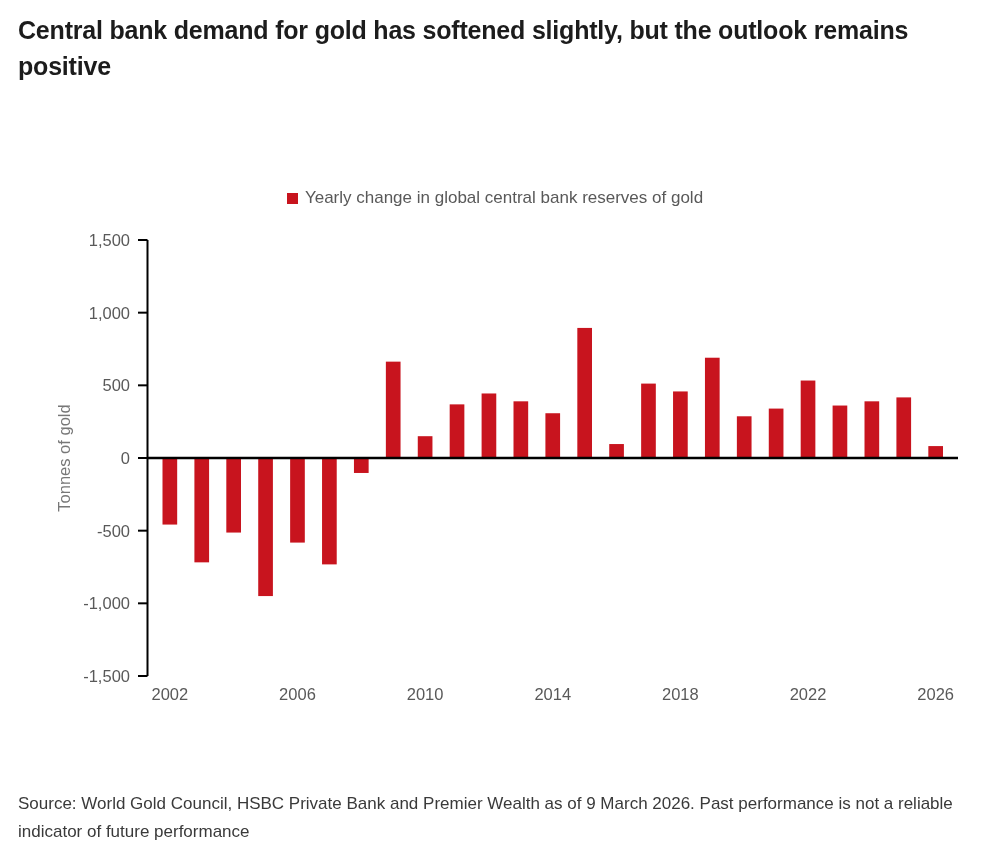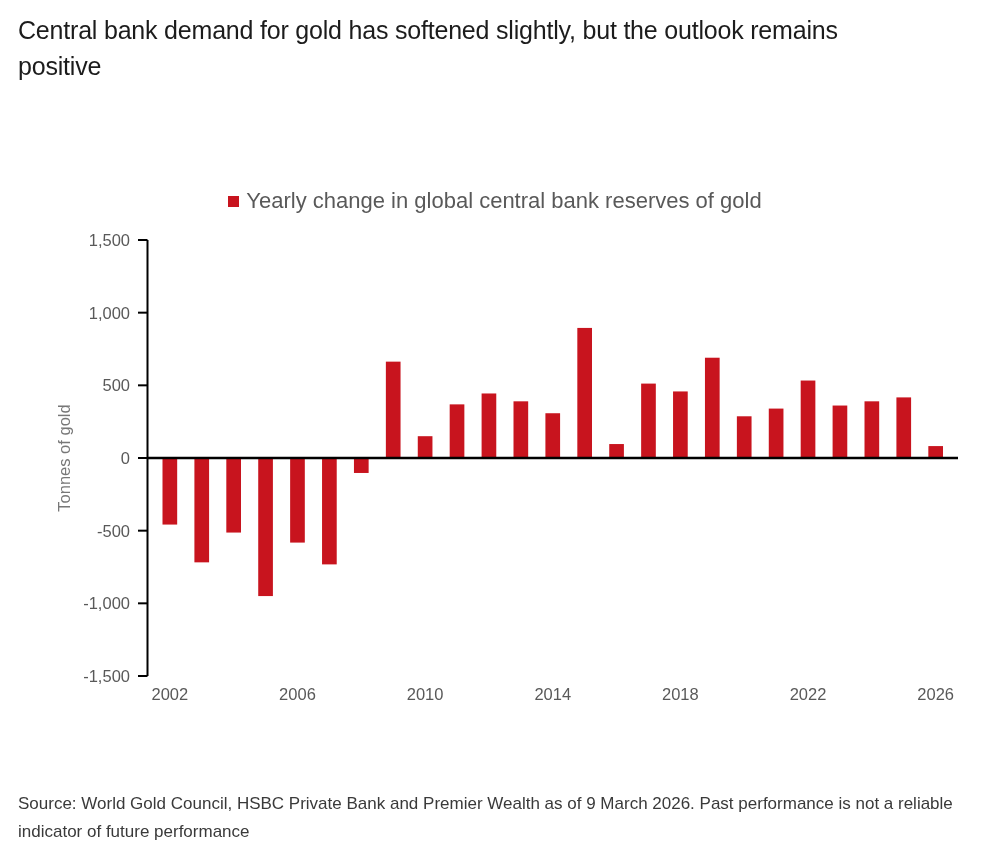--- a/index.html
+++ b/index.html
@@ -16,21 +16,21 @@
     position: relative;
   }
 
   
   #chart-title {
     position: absolute;
     left: 18px;
     top: 12px;
     width: 900px;
     font-size: 25px;
-    font-weight: normal;
+    font-weight: bold;
     line-height: 1.45;
     color: #1c1c1c;
     letter-spacing: -0.2px;
   }
 
   
   #legend {
     position: absolute;
     left: 0;
     top: 188px;
@@ -43,21 +43,21 @@
     display: flex;
     align-items: center;
     gap: 7px;
   }
   #legend .legend-swatch {
     width: 11px;
     height: 11px;
     display: block;
   }
   #legend .legend-label {
-    font-size: 22px;
+    font-size: 17px;
     color: #595959;
     white-space: nowrap;
   }
 
   
   #plot-area {
     position: absolute;
     left: 0;
     top: 0;
     width: 990px;

